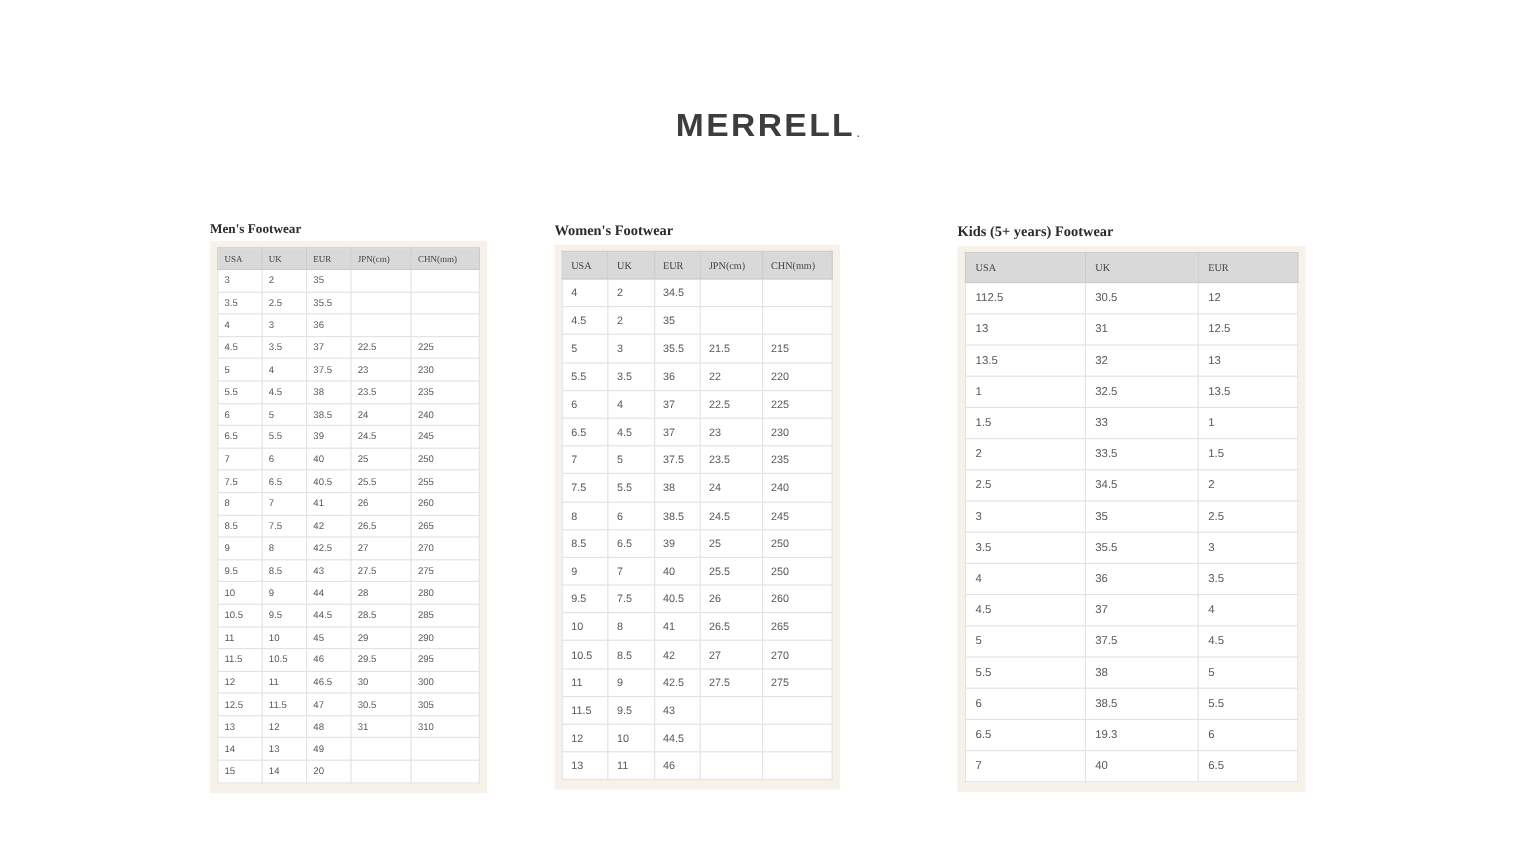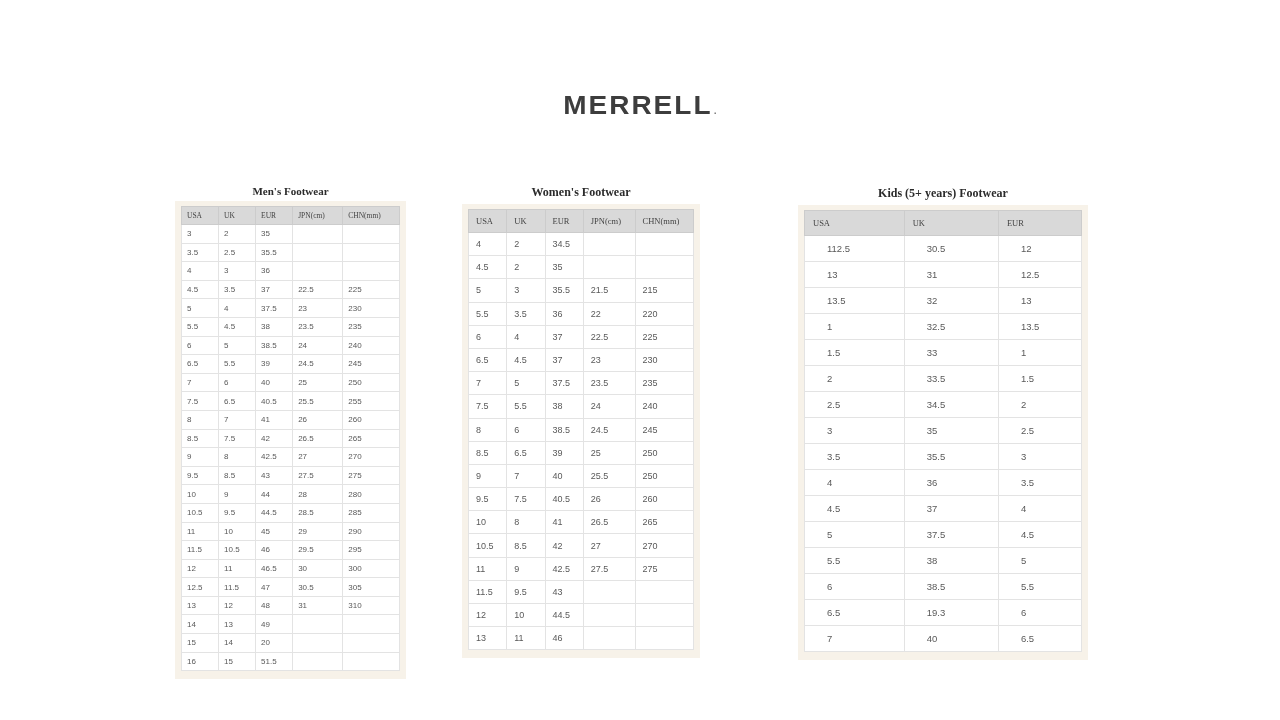--- a/index.html
+++ b/index.html
@@ -32,21 +32,20 @@
     vertical-align: baseline;
     margin-left: 1px;
   }
   
   .chart-section { position: absolute; }
   .chart-title {
     font-family: "Liberation Serif", serif;
     font-weight: bold;
     color: #2b2b2b;
     margin-bottom: 4px;
-    text-align: center;
   }
   .table-wrap {
     background: #f7f2e9;
     padding: 5px 6px 8px 6px;
   }
   table {
     border-collapse: collapse;
     width: 100%;
     background: #ffffff;
     table-layout: fixed;
@@ -81,21 +80,21 @@
   .sec-women td { font-size: 9px;   padding: 6.1px 7px; }
   .sec-women th:nth-child(1), .sec-women td:nth-child(1) { width: 17%; }
   .sec-women th:nth-child(2), .sec-women td:nth-child(2) { width: 17%; }
   .sec-women th:nth-child(3), .sec-women td:nth-child(3) { width: 17%; }
   .sec-women th:nth-child(4), .sec-women td:nth-child(4) { width: 23%; }
   .sec-women th:nth-child(5), .sec-women td:nth-child(5) { width: 26%; }
   
   .sec-kids { left: 798px; top: 186px; width: 290px; }
   .sec-kids .chart-title { font-size: 12px; }
   .sec-kids th { font-size: 8.5px; padding: 7px 8px; }
-  .sec-kids td { font-size: 9.5px; padding: 7px 22px; }
+  .sec-kids td { font-size: 9.5px; padding: 7px 8px; }
   .sec-kids th:nth-child(1), .sec-kids td:nth-child(1) { width: 36%; }
   .sec-kids th:nth-child(2), .sec-kids td:nth-child(2) { width: 34%; }
   .sec-kids th:nth-child(3), .sec-kids td:nth-child(3) { width: 30%; }
 </style>
 </head>
 <body>
 
 <div class="logo-wrap">
   <span class="logo">MERRELL</span><span class="logo-mark">.</span>
 </div>
@@ -268,27 +267,20 @@
             <td></td>
             <td></td>
           </tr>
           <tr>
             <td>15</td>
             <td>14</td>
             <td>20</td>
             <td></td>
             <td></td>
           </tr>
-          <tr>
-            <td>16</td>
-            <td>15</td>
-            <td>51.5</td>
-            <td></td>
-            <td></td>
-          </tr>
         </tbody>
     </table>
   </div>
 </section>
 
 <section class="chart-section sec-women">
   <div class="chart-title">Women's Footwear</div>
   <div class="table-wrap">
     <table>
       <thead>

